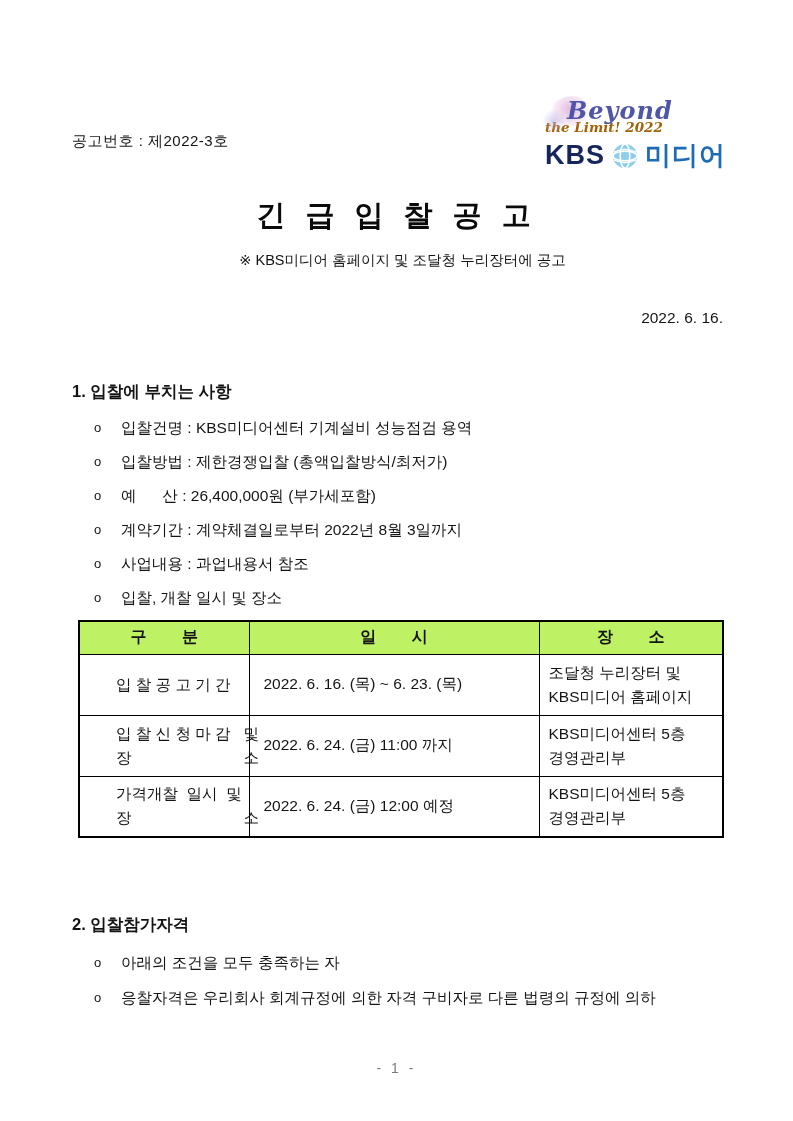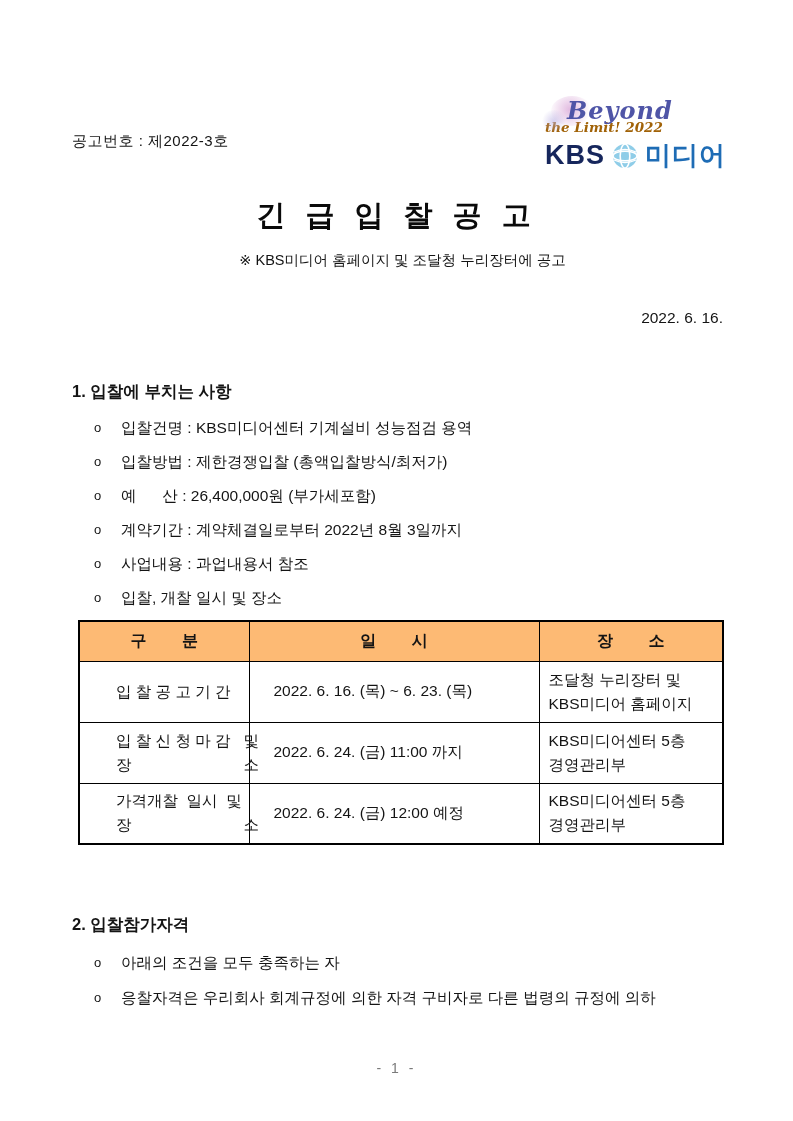--- a/index.html
+++ b/index.html
@@ -58,28 +58,28 @@
   .bullet { display:flex; font-size:15.5px; line-height:20px; }
   .marker { width:27px; flex:0 0 27px; font-size:13px; }
   .btext { white-space:pre; }
 
   
   .sched-table { position:absolute; left:78px; top:620px; width:644px;
                  border-collapse:collapse; table-layout:fixed; }
   .sched-table th, .sched-table td { border:1px solid #000; }
   .sched-table { border:2px solid #000; }
   .sched-table th {
-    height:40px; background:#fdba74; font-size:16px; font-weight:bold;
+    height:33px; background:#bef264; font-size:16px; font-weight:bold;
     text-align:center; white-space:pre;
   }
   .col-cat { width:170px; } .col-dt { width:290px; } .col-loc { width:184px; }
   .sched-table td { height:61px; vertical-align:middle; font-size:15.5px; }
   .cat-cell { padding:0 8px; }
   .cat-line { white-space:pre; line-height:24px;margin-left:28px; }
-  .dt-cell { padding-left:24px; white-space:pre; }
+  .dt-cell { padding-left:14px; white-space:pre; }
   .loc-cell { padding-left:9px; }
   .loc-line { line-height:24px; white-space:pre; }
 
   .note { position:absolute; left:72px; top:846px; font-size:15.5px; }
 
   .footer { position:absolute; left:0; right:0; top:1060px; text-align:center;
             font-size:14px; color:#7a7a7a; letter-spacing:3px; }
 </style>
 </head>
 <body>

